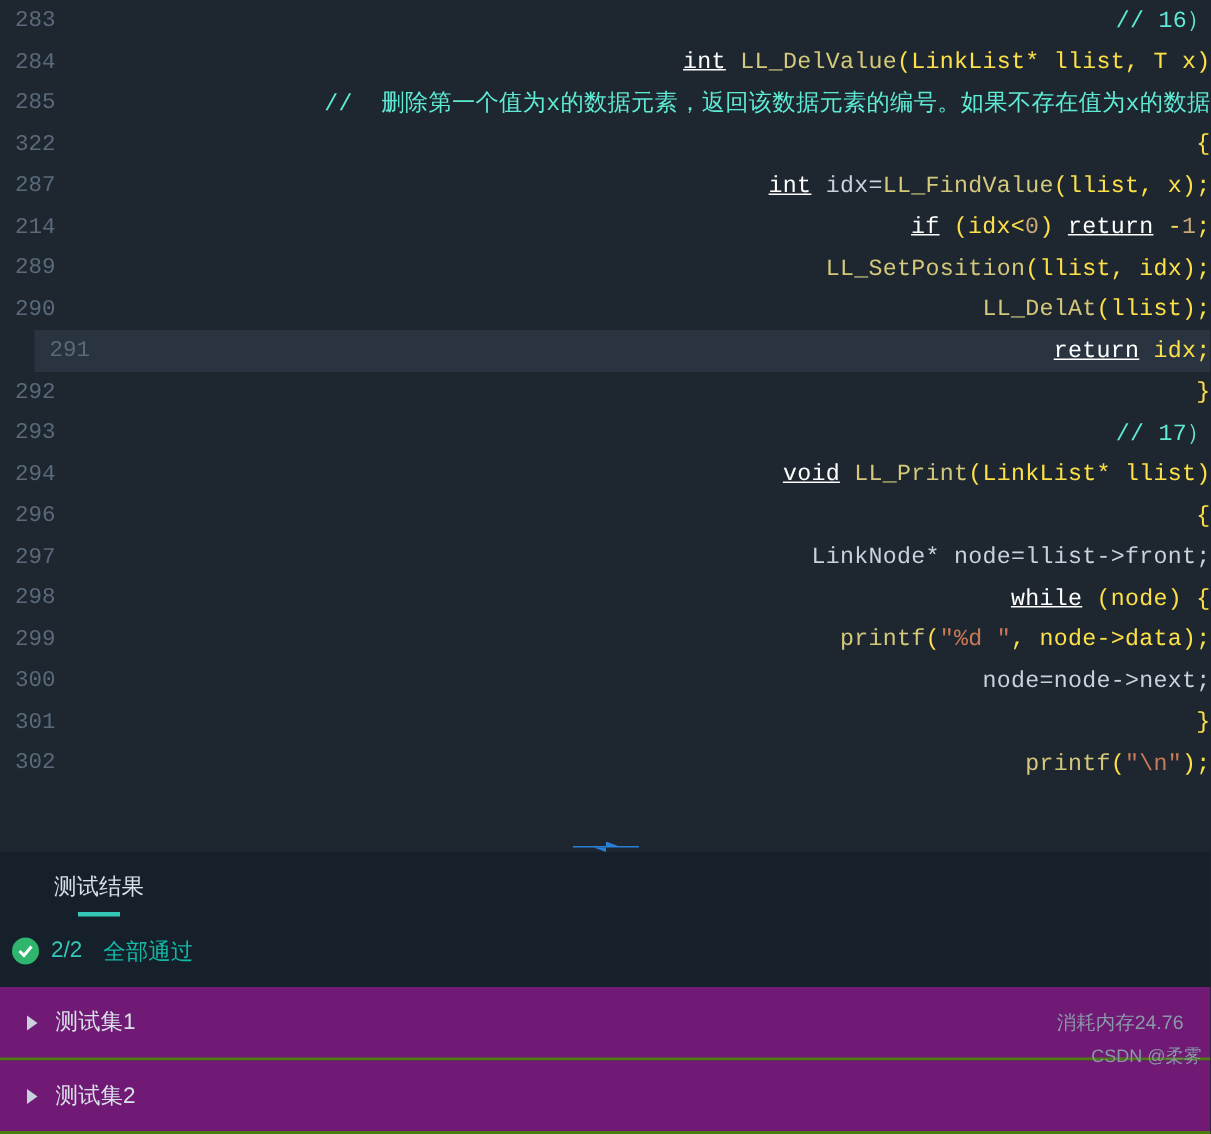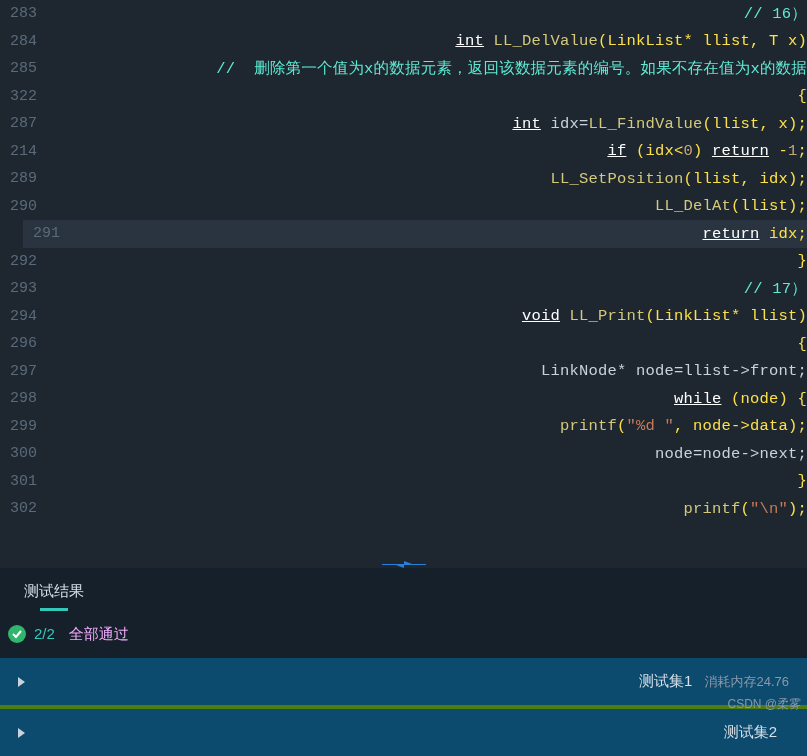--- a/index.html
+++ b/index.html
@@ -65,20 +65,21 @@
 .tabs {
   display:flex;
   padding:8px 20px 0 20px;
 }
 .tab {
   font-size:15px;
   color:#d8e0e8;
   padding:6px 4px 10px 4px;
   position:relative;
   cursor:pointer;
+  margin-left:12px;
 }
 .tab.active::after {
   content:"";
   position:absolute;
   left:30%; right:30%;
   bottom:0;
   height:3px;
   background:#34c8b8;
 }
 .summary {
@@ -87,31 +88,30 @@
   padding:14px 8px 14px 8px;
 }
 .check {
   width:18px; height:18px;
   border-radius:50%;
   background:#2fb56e;
   display:flex; align-items:center; justify-content:center;
 }
 .check svg { width:12px; height:12px; }
 .summary .count { color:#34c8b8; font-size:15px; font-weight:500; }
-.summary .label { color:#f0abfc; font-size:15px; font-weight:500; margin-left:6px;}
+.summary .label { color:#14b8a6; font-size:15px; font-weight:500; margin-left:6px;}
 .test-row {
-  background:#0c4a6e;
-  border-bottom:4px solid #4d7c0f;
+  background:#701a75;
+  border-bottom:2px solid #4d7c0f;
   padding:14px 18px;
   display:flex;
   align-items:center;
   gap:12px;
   font-size:15px;
   cursor:pointer;
-  text-align:right;
 }
 .caret {
   width:0; height:0;
   border-top:5px solid transparent;
   border-bottom:5px solid transparent;
   border-left:7px solid #c8d2dc;
 }
 .test-row .name { flex:1; color:#d8e0e8; }
 .test-row .mem { color:#8a98a8; font-size:13px; }
 .watermark {

